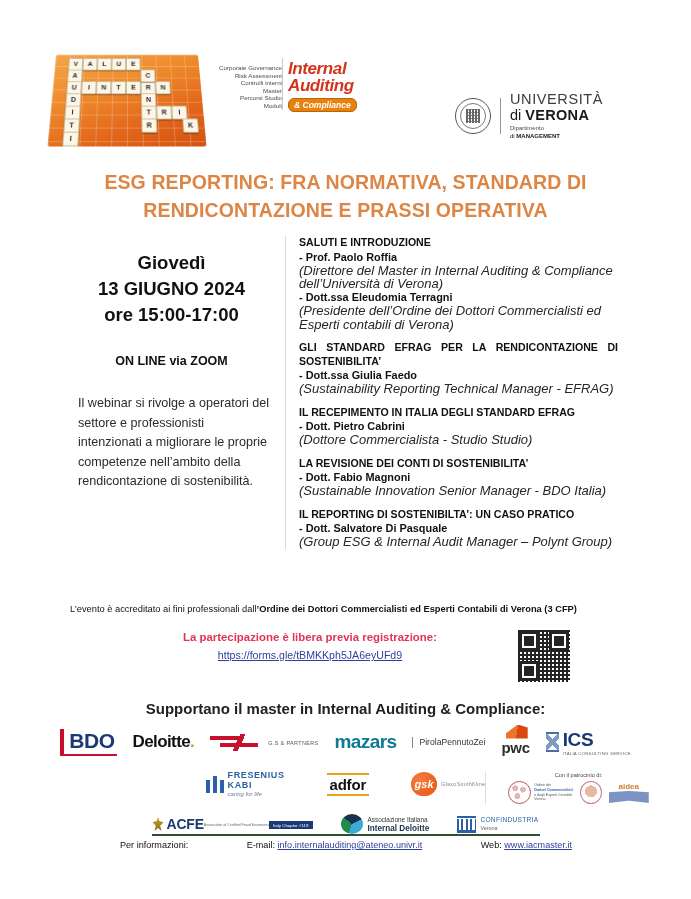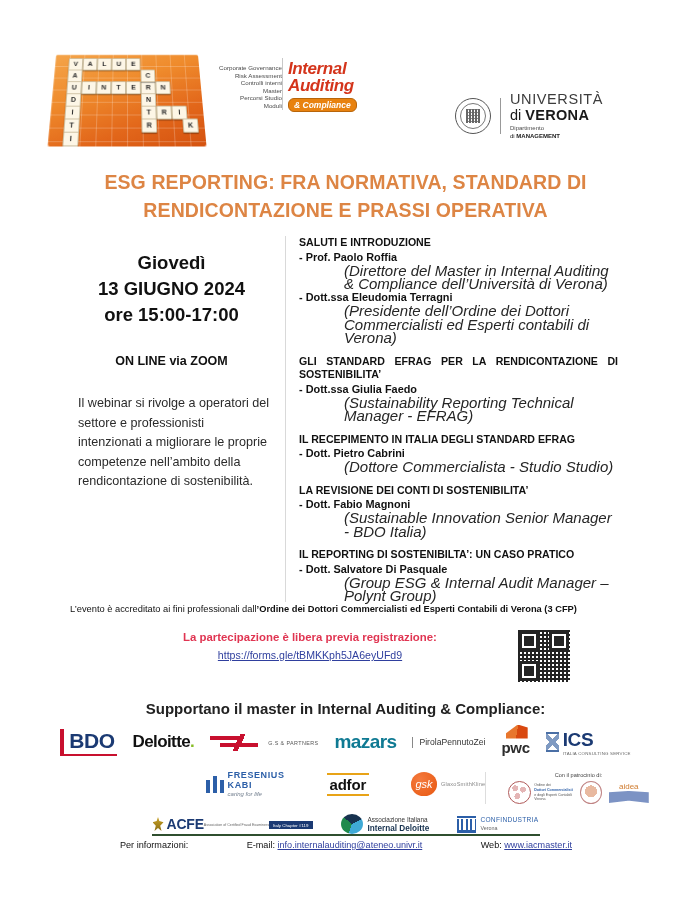--- a/index.html
+++ b/index.html
@@ -240,24 +240,23 @@
   }
   .prog-head.justified { text-align: justify; }
   .prog-speaker {
     font-weight: bold;
     font-size: 10.9px;
     line-height: 14px;
     color: #111;
   }
   .prog-role {
     font-style: italic;
-    font-size: 15px;
+    font-size: 13px;
     line-height: 13.4px;
     color: #262626;
-    margin-left: 45px;
   }
 
   
   .accredit {
     position: absolute;
     top: 603px; left: 70px;
     width: 548px;
     font-size: 9.3px;
     line-height: 12px;
     color: #111;
@@ -433,21 +432,21 @@
   }
   .lg-adfor {
     font-weight: bold; font-size: 15px; color: #111;
     border-top: 2px solid #e8a317; border-bottom: 2px solid #e8a317;
     padding: 1px 3px; letter-spacing: -.2px;
   }
   .lg-gsk { display: flex; align-items: center; gap: 4px; }
   .lg-gsk .gsk-dot {
     width: 26px; height: 24px; border-radius: 50% 50% 48% 48%;
     background: radial-gradient(circle at 35% 32%, #f47a3e, #e8570f);
-    color: #fff; font-weight: normal; font-style: italic;
+    color: #fff; font-weight: bold; font-style: italic;
     font-size: 11px; text-align: center; line-height: 24px;
   }
   .lg-gsk .gsk-c { font-size: 5.6px; color: #8a8a8a; letter-spacing: .2px; }
 
   .lg-acfe { text-align: center; }
   .lg-acfe .acfe-top {
     display: flex; align-items: center; gap: 3px; justify-content: center;
   }
   .lg-acfe .acfe-sym {
     width: 11px; height: 14px;
@@ -502,21 +501,21 @@
       radial-gradient(circle at 40% 68%, #e4b6b6 0 3px, transparent 3px);
   }
   .pt-odcec .tx { font-size: 3.6px; color: #555; line-height: 4.6px; }
   .pt-odcec .tx b { color: #2c5fa8; }
   .pt-seal2 {
     width: 20px; height: 21px; border-radius: 50%;
     border: 1px solid #c08484;
     background: radial-gradient(circle at 50% 45%, #e8b9a0 0 6px, #fff 6px);
   }
   .pt-aidea { text-align: center; }
-  .pt-aidea .ai-t { font-size: 8px; color: #cf7b2e; font-weight: normal; }
+  .pt-aidea .ai-t { font-size: 8px; color: #cf7b2e; font-weight: bold; }
   .pt-aidea .ai-book {
     width: 40px; height: 12px;
     background:
       linear-gradient(90deg, #7c93c4 0 49%, transparent 49% 51%, #7c93c4 51% 100%);
     clip-path: polygon(0 10%, 48% 0, 52% 0, 100% 10%, 100% 100%, 52% 82%, 48% 82%, 0 100%);
     margin: 0 auto;
   }
 
   
   .footer-rule {

